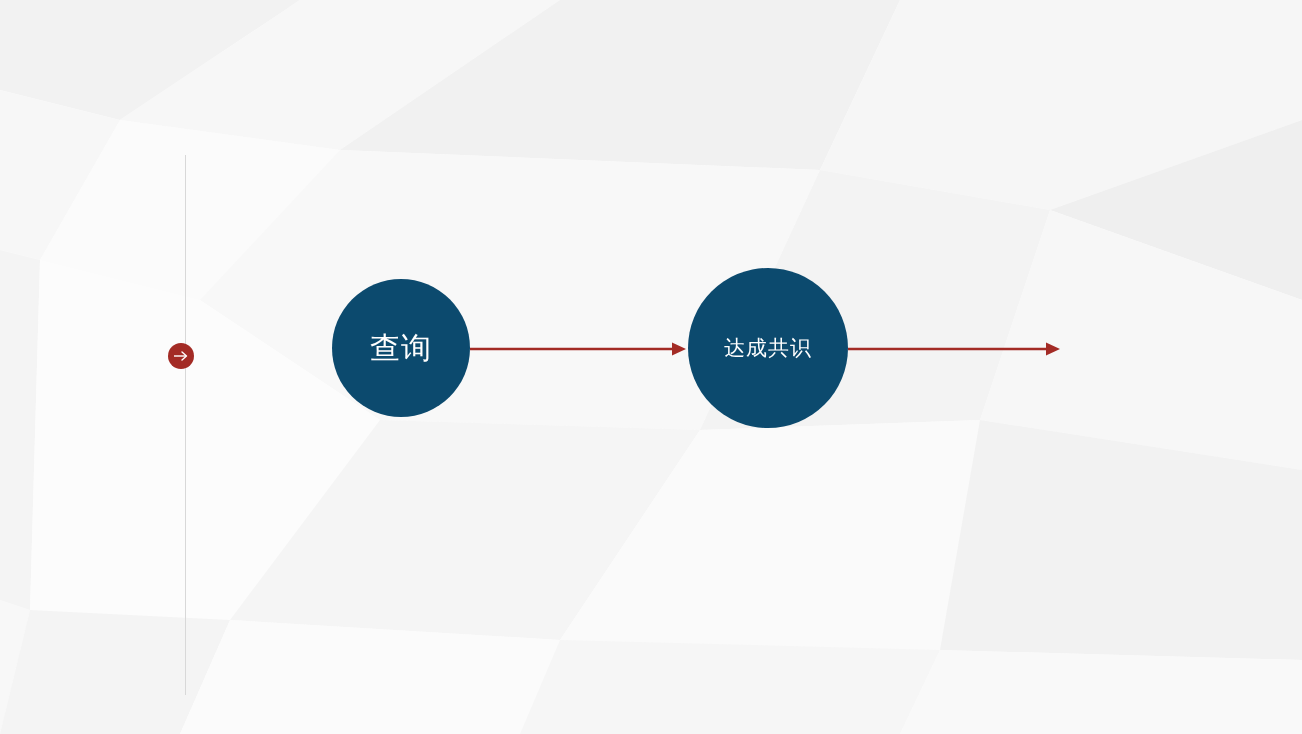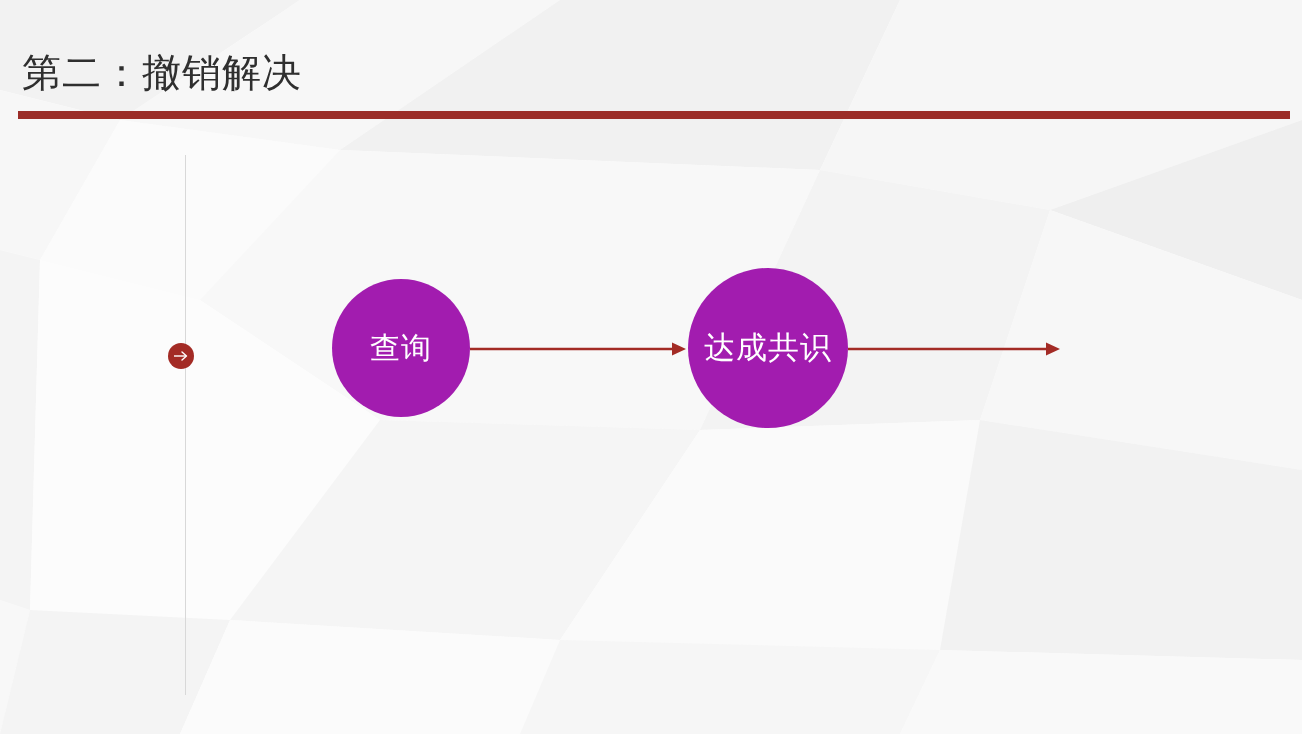--- a/index.html
+++ b/index.html
@@ -75,38 +75,38 @@
   
   #flow {
     position: absolute;
     left: 0; top: 0;
     width: 1302px;
     height: 734px;
   }
   .node {
     position: absolute;
     border-radius: 50%;
-    background: #a21caf;
+    background: #0c4a6e;
     display: flex;
     align-items: center;
     justify-content: center;
     box-sizing: border-box;
   }
   .node-label {
     color: #ffffff;
     font-size: 30px;
     line-height: 34px;
     letter-spacing: 1px;
     white-space: nowrap;
     font-weight: 400;
   }
   #node-0 { left: 332px; top: 279px; width: 138px; height: 138px; }
   #node-1 { left: 688px; top: 268px; width: 160px; height: 160px; }
   #node-2 { left: 1062px; top: 283px; width: 130px; height: 130px; }
-  #node-1 .node-label { font-size: 31px; }
+  #node-1 .node-label { font-size: 21px; }
   .connector {
     position: absolute;
     height: 20px;
   }
   #connector-0 { left: 470px; top: 339px; width: 218px; }
   #connector-1 { left: 848px; top: 339px; width: 214px; }
   .connector svg { display: block; overflow: visible; }
 </style>
 </head>
 <body>
@@ -130,24 +130,20 @@
     <polygon points="380,420 700,430 560,640 230,620" fill="#f5f5f5"></polygon>
     <polygon points="700,430 980,420 940,650 560,640" fill="#fafafa"></polygon>
     <polygon points="980,420 1302,470 1302,660 940,650" fill="#f2f2f2"></polygon>
     <polygon points="0,600 30,610 0,734" fill="#f8f8f8"></polygon>
     <polygon points="30,610 230,620 180,734 0,734" fill="#f4f4f4"></polygon>
     <polygon points="230,620 560,640 520,734 180,734" fill="#fbfbfb"></polygon>
     <polygon points="560,640 940,650 900,734 520,734" fill="#f6f6f6"></polygon>
     <polygon points="940,650 1302,660 1302,734 900,734" fill="#f9f9f9"></polygon>
   </svg>
 
-  <div id="title-area">
-    <div id="page-title">第二：撤销解决</div>
-    <div id="title-rule"></div>
-  </div>
 
   <div id="guide-line"></div>
   <div id="guide-marker">
     <svg width="16" height="12" viewBox="0 0 16 12" aria-hidden="true">
       <line x1="1" y1="6" x2="13" y2="6" stroke="#ffffff" stroke-width="1.4"></line>
       <polyline points="9,2 13.5,6 9,10" fill="none" stroke="#ffffff" stroke-width="1.4" stroke-linecap="round" stroke-linejoin="round"></polyline>
     </svg>
   </div>
 
   <div id="flow">

